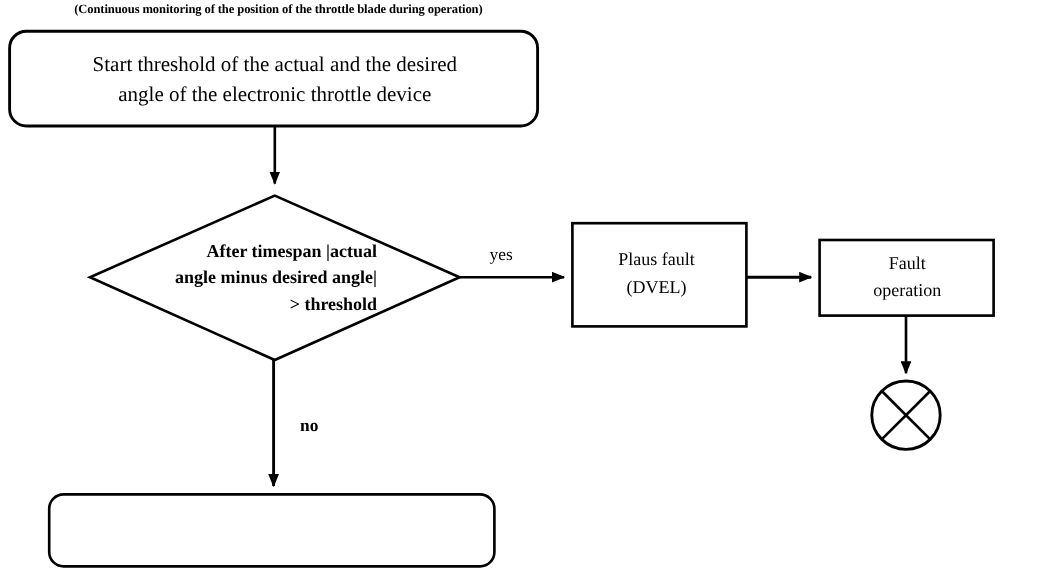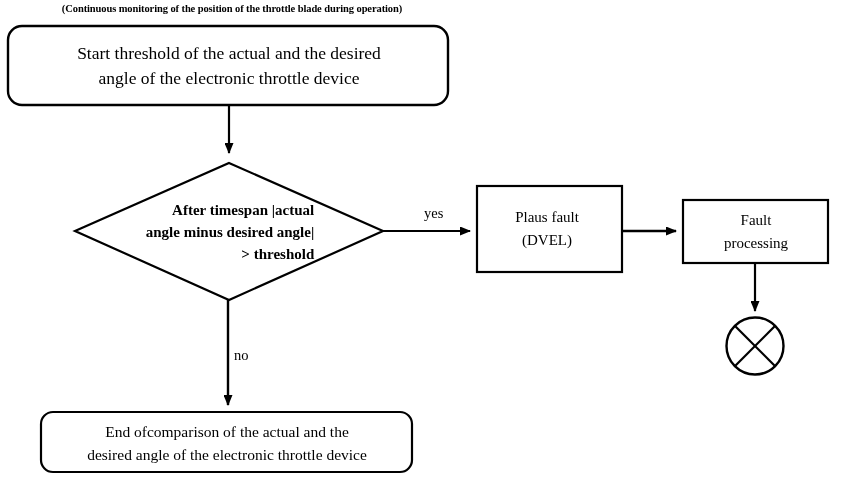--- a/index.html
+++ b/index.html
@@ -98,25 +98,25 @@
   
   .edge-label {
     position: absolute;
     font-size: 14.5px;
     text-align: left;
     pointer-events: none;
   }
   #yes-label {
     left: 408px;
     top: 205px;
-    margin-left: 16px;
   }
   #no-label {
-    left: 234px;
+    left: 250px;
     top: 347px;
+    font-weight: bold;
   }
 </style>
 </head>
 <body>
 
 <div id="diagram-root">
 
   <div id="caption">(Continuous monitoring of the position of the throttle blade during operation)</div>
 
   <svg id="flow-svg" viewBox="0 0 864 482">
@@ -155,22 +155,20 @@
 angle of the electronic throttle device</div>
 
   <div class="node-label" id="decision-text">After timespan |actual
 angle minus desired angle|
 &gt; threshold</div>
 
   <div class="node-label" id="plaus-text">Plaus fault
 (DVEL)</div>
 
   <div class="node-label" id="fault-text">Fault
-processing</div>
+operation</div>
 
-  <div class="node-label" id="end-text">End ofcomparison of the actual and the
-desired angle of the electronic throttle device</div>
 
   <div class="edge-label" id="yes-label">yes</div>
 
   <div class="edge-label" id="no-label">no</div>
 
 </div>
 
 </body></html>

